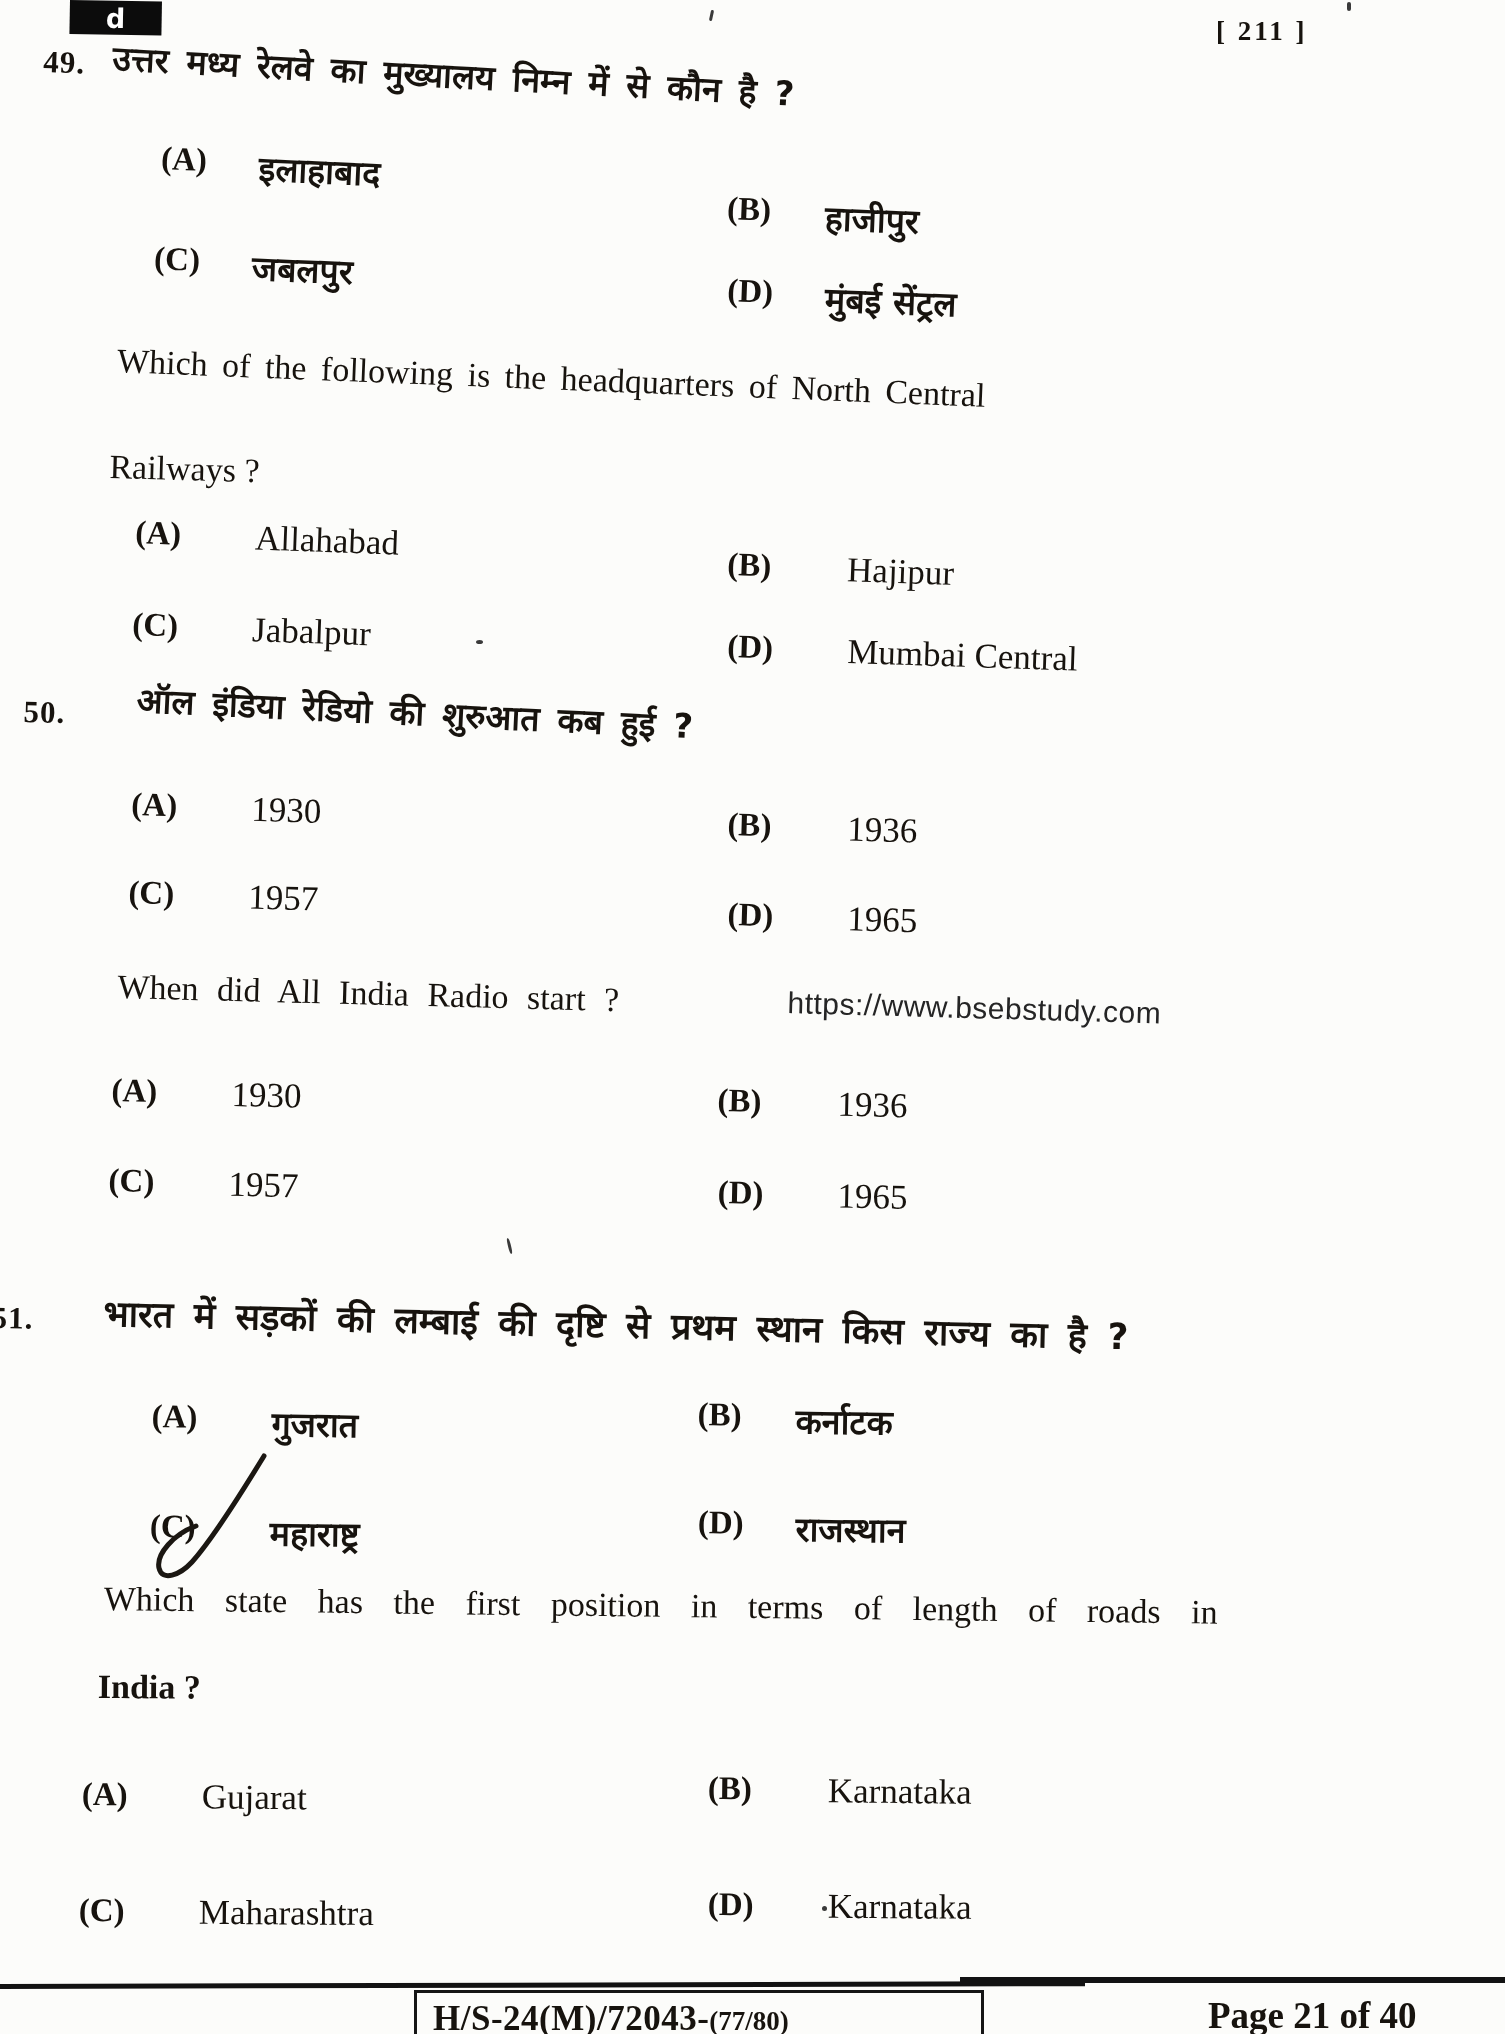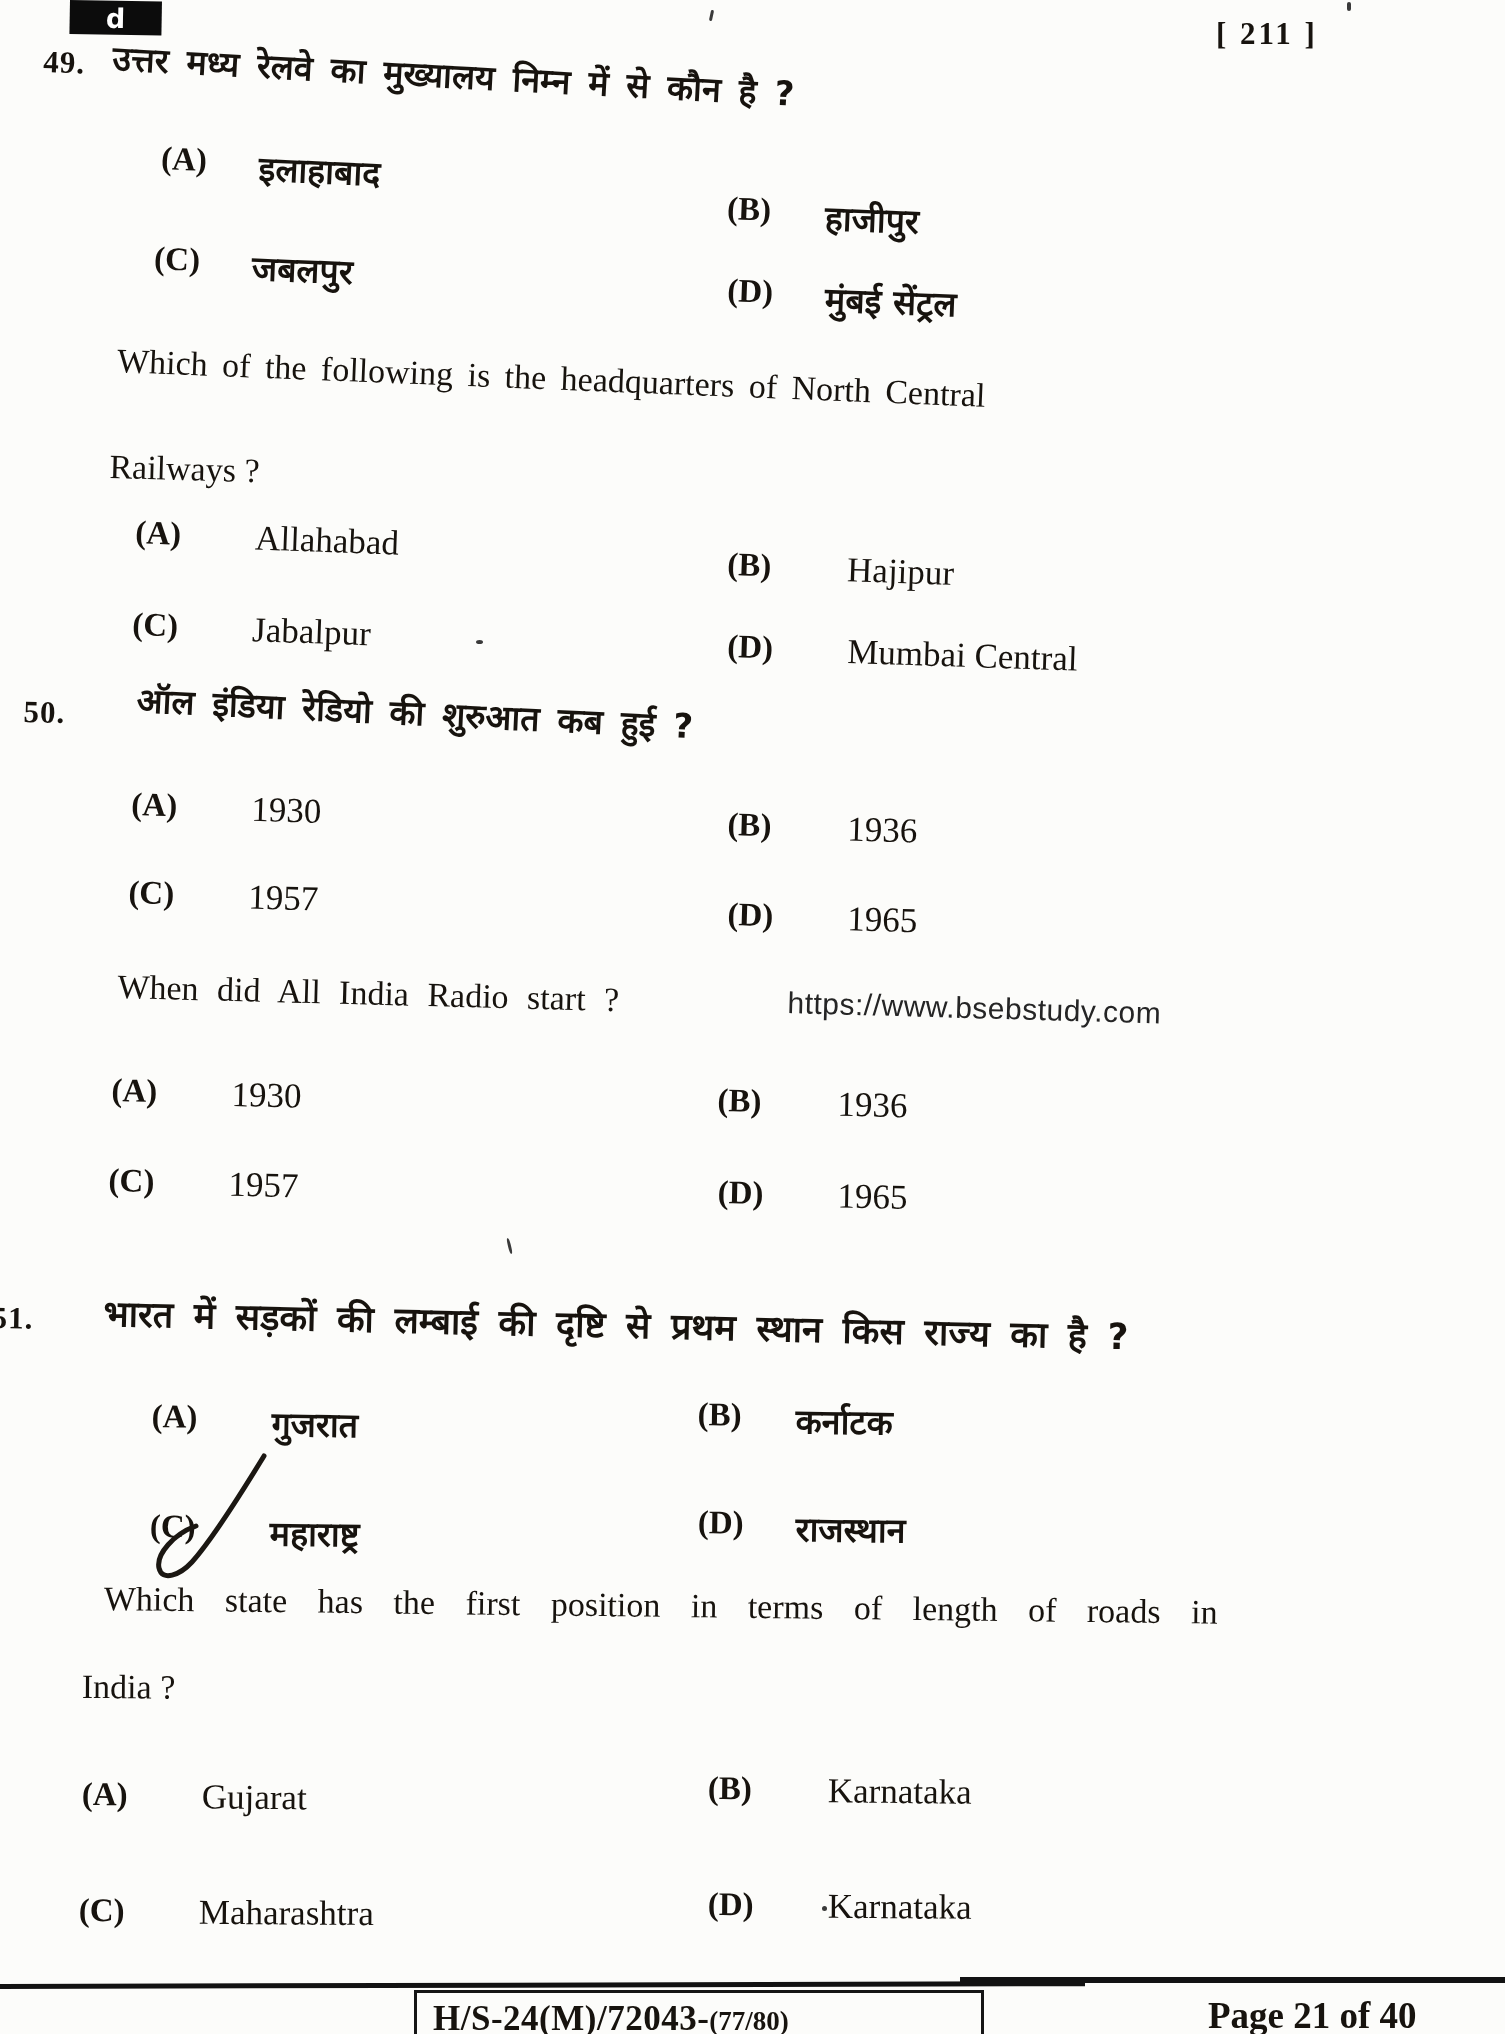--- a/index.html
+++ b/index.html
@@ -34,21 +34,21 @@
 </style>
 </head>
 <body>
 
 <div class="page">
 
   <div class="abs badge" style="left:70px;top:0;width:92px;height:34px;transform:rotate(1deg);">
     <span>d</span>
   </div>
 
-  <div class="abs" style="left:1216px;top:16px;font-size:31px;font-weight:700;letter-spacing:3px;">[ 211 ]</div>
+  <div class="abs" style="left:1216px;top:16px;font-size:27px;font-weight:700;letter-spacing:3px;">[ 211 ]</div>
   <div class="mark" style="left:1347px;top:2px;width:4px;height:9px;border-radius:2px;"></div>
   <div class="mark" style="left:710px;top:10px;width:3px;height:11px;border-radius:2px;transform:rotate(12deg);"></div>
 
   <div class="abs qnum" style="left:44px;top:44px;transform:rotate(2deg);">49.</div>
 
   <div class="abs hi qtext-hi" style="left:114px;top:34px;transform:rotate(3deg);">उत्तर मध्य रेलवे का मुख्यालय निम्न में से कौन है ?</div>
 
   <div class="abs row" style="left:162px;top:140px;transform:rotate(2.6deg);">
     <span class="lab-sm">(A)</span>
     <span class="hi opt-hi">इलाहाबाद</span>
@@ -149,21 +149,21 @@
   <div class="abs row" style="left:698px;top:1504px;transform:rotate(0.7deg);">
     <span class="lab-sm">(D)</span>
     <span class="hi opt-hi">राजस्थान</span>
   </div>
 
   <svg class="abs" style="left:146px;top:1450px;" width="130" height="140" viewBox="0 0 130 140">
     <path d="M118 6 C96 42, 64 92, 46 112 C34 125, 16 132, 13 118 C10 104, 28 84, 50 76" stroke="#1b1712" stroke-width="5" fill="none" stroke-linecap="round"></path>
   </svg>
 
   <div class="abs en qtext-en" style="left:104px;top:1580px;transform:rotate(0.7deg);word-spacing:22px;">Which state has the first position in terms of length of roads in</div>
-  <div class="abs en qtext-en" style="left:82px;top:1668px;transform:rotate(0.4deg);">India ?</div>
+  <div class="abs en qtext-en" style="left:98px;top:1668px;transform:rotate(0.4deg);font-weight:bold;">India ?</div>
 
   <div class="abs row" style="left:82px;top:1776px;transform:rotate(0.6deg);">
     <span class="lab">(A)</span>
     <span class="en opt-en">Gujarat</span>
   </div>
   <div class="abs row" style="left:708px;top:1770px;transform:rotate(0.6deg);">
     <span class="lab">(B)</span>
     <span class="en opt-en">Karnataka</span>
   </div>
   <div class="abs row" style="left:79px;top:1892px;transform:rotate(0.4deg);">

